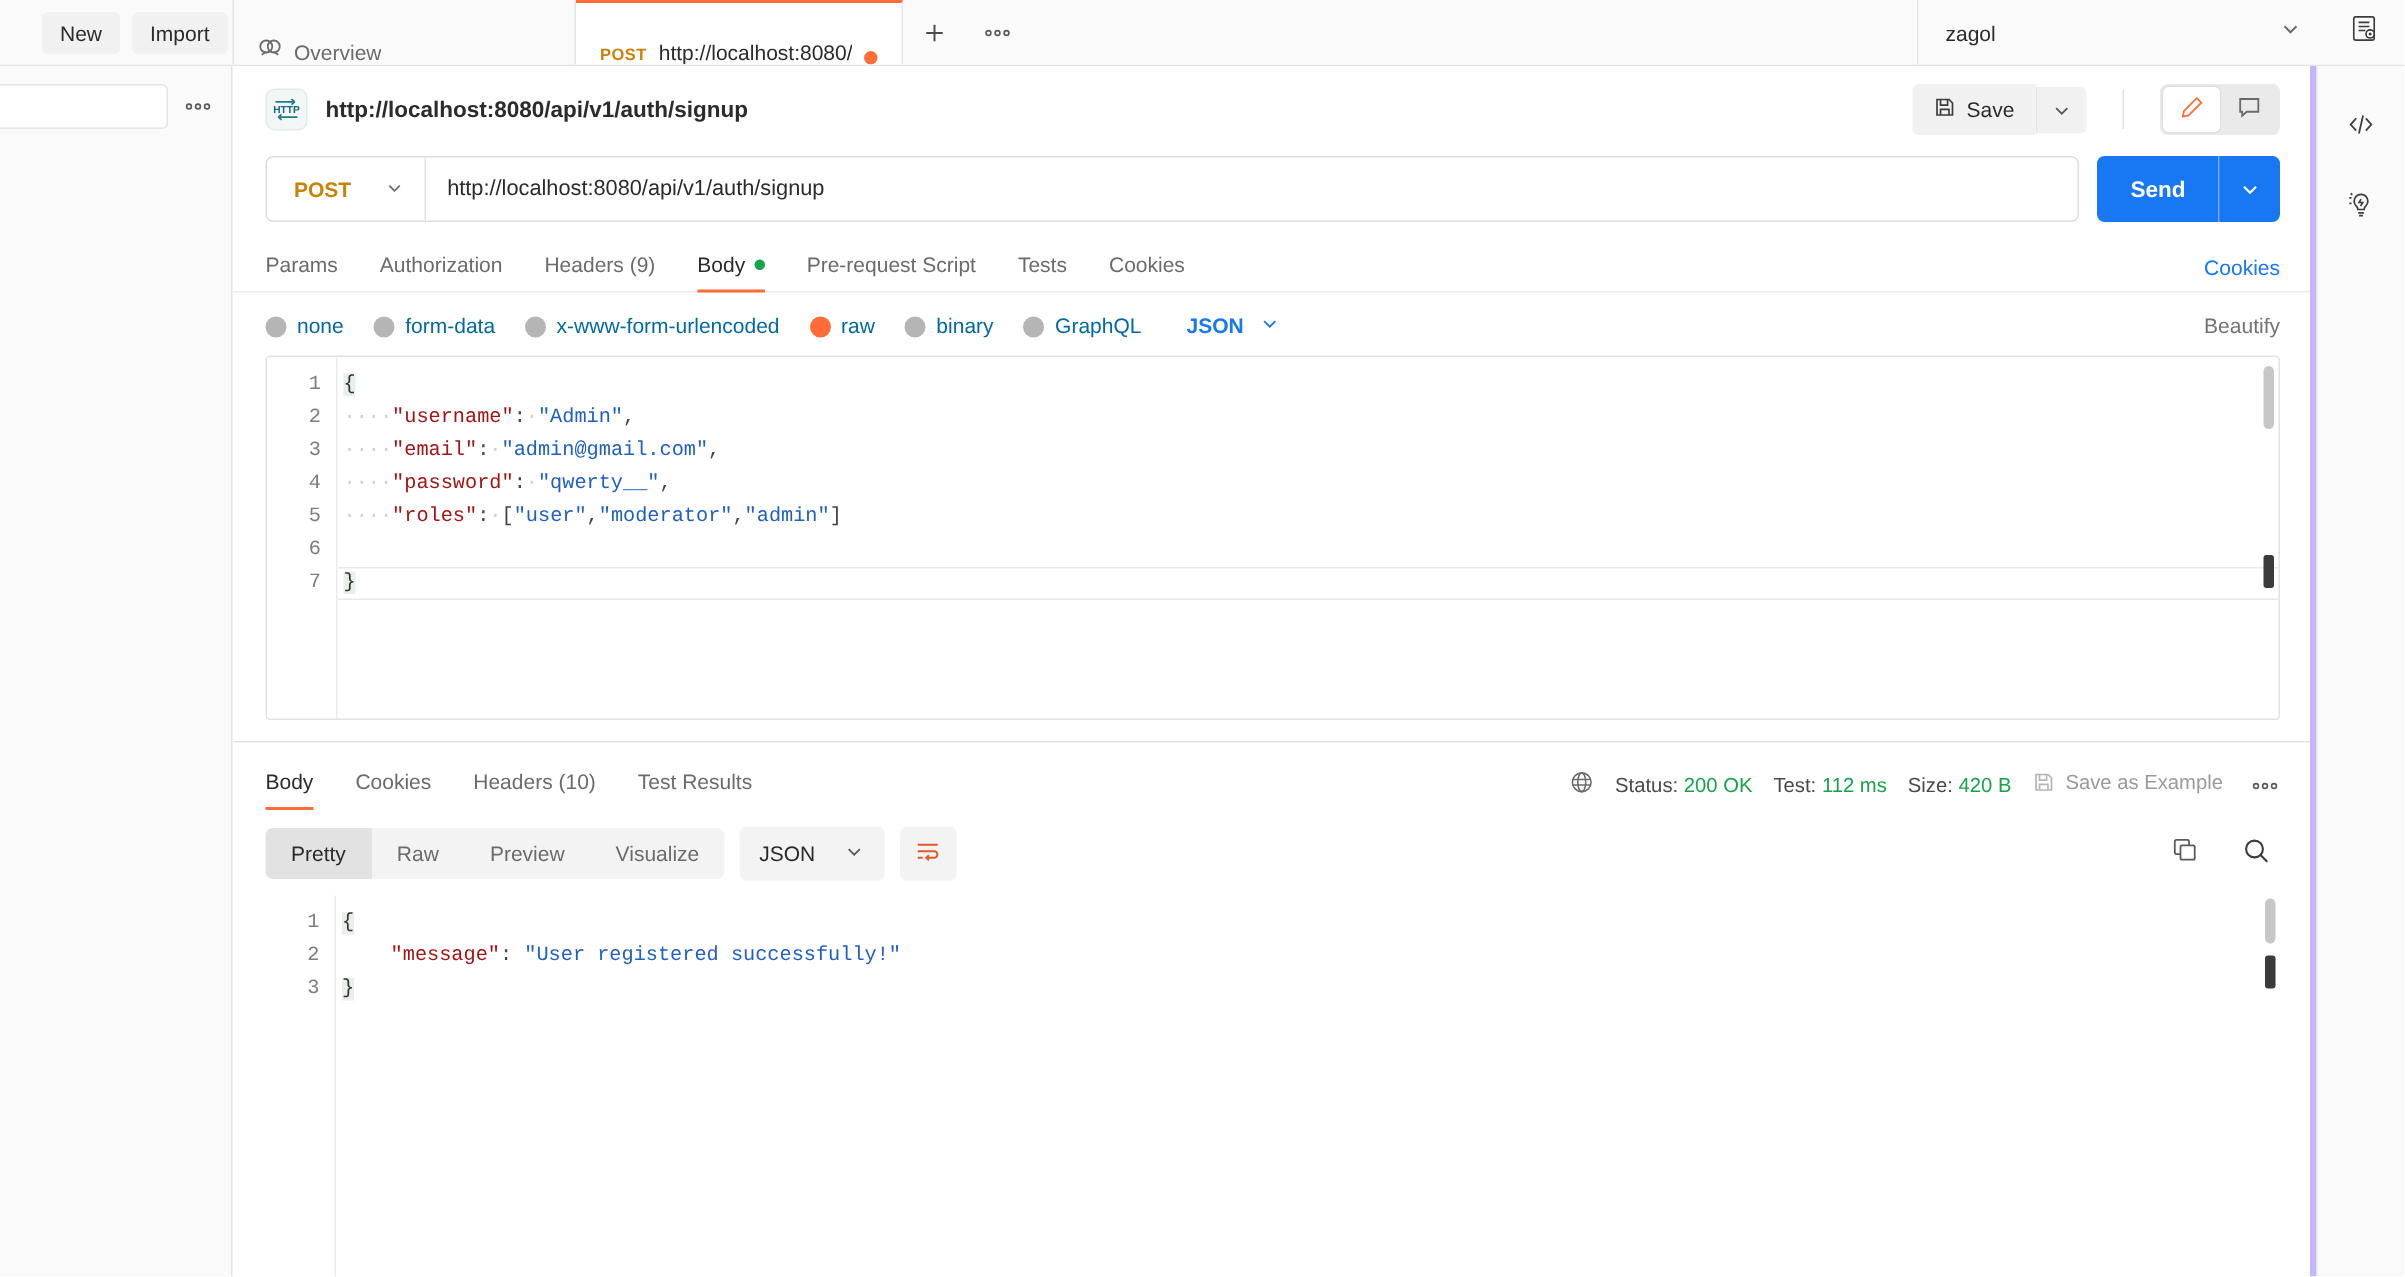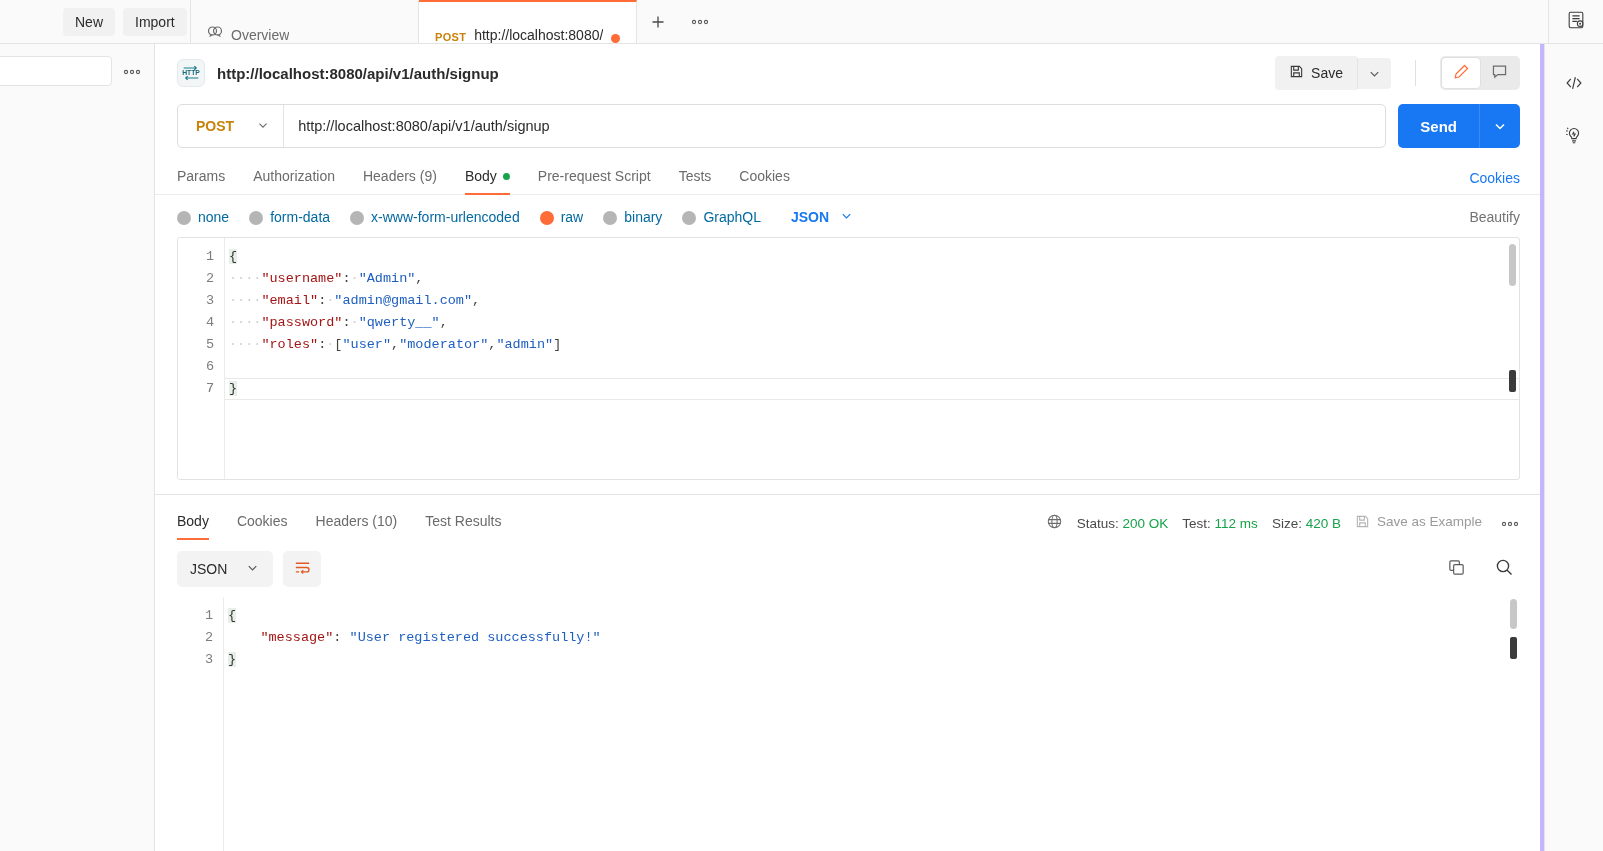--- a/index.html
+++ b/index.html
@@ -11,21 +11,20 @@
     overflow: hidden;
   }
   .app { position: relative; width: 1603px; height: 851px; display: flex; flex-direction: column; }
 
   
   .topbar {
     height: 44px; min-height: 44px;
     display: flex; align-items: stretch;
     background: #fafafa;
     border-bottom: 1px solid #e4e4e4;
-    padding-left: 35px;
   }
   .topbar-left {
     width: 155px; min-width: 155px;
     display: flex; align-items: center; gap: 8px;
     padding-left: 28px;
     background: #fafafa;
   }
   .btn-plain {
     background: #f1f1f1;
     border: none;
@@ -352,20 +351,28 @@
           </svg>
       </div>
       <div class="tab-more">
         <svg width="20" height="8" viewBox="0 0 20 8" fill="none" stroke="#5a5a5a" stroke-width="1.1">
           <circle cx="4" cy="4" r="1.6"></circle>
             <circle cx="10" cy="4" r="1.6"></circle>
             <circle cx="16" cy="4" r="1.6"></circle>
         </svg>
       </div>
       <div class="tabstrip-filler"></div>
+    </div>
+    <div class="env-area">
+      <span class="env-name">zagol</span>
+      <span>
+        <svg width="16" height="16" viewBox="0 0 16 16" fill="none" stroke="#6b6b6b" stroke-width="1.3">
+            <path d="M4 6.5l4 4 4-4"></path>
+          </svg>
+      </span>
     </div>
     <div class="env-icon-btn">
       <span>
         <svg width="20" height="20" viewBox="0 0 22 22" fill="none" stroke="#3c3c3c" stroke-width="1.2">
           <rect x="3.5" y="2.5" width="15" height="17" rx="1.5"></rect>
           <path d="M7 6.5h8M7 9.5h8M7 12.5h5"></path>
           <circle cx="15.5" cy="15" r="3" fill="#fff"></circle>
             <circle cx="15.5" cy="15" r="1.1" fill="#3c3c3c" stroke="none"></circle>
         </svg>
       </span>
@@ -588,20 +595,26 @@
             <svg width="20" height="8" viewBox="0 0 20 8" fill="none" stroke="#5a5a5a" stroke-width="1.1">
               <circle cx="4" cy="4" r="1.6"></circle>
                 <circle cx="10" cy="4" r="1.6"></circle>
                 <circle cx="16" cy="4" r="1.6"></circle>
             </svg>
           </span>
         </div>
       </div>
 
       <div class="resp-toolbar">
+        <div class="seg">
+          <button class="seg-btn active">Pretty</button>
+          <button class="seg-btn">Raw</button>
+          <button class="seg-btn">Preview</button>
+          <button class="seg-btn">Visualize</button>
+        </div>
         <div class="resp-fmt">
           <span>JSON</span>
           <span>
             <svg width="15" height="15" viewBox="0 0 16 16" fill="none" stroke="#5a5a5a" stroke-width="1.3">
                 <path d="M4 6.5l4 4 4-4"></path>
               </svg>
           </span>
         </div>
         <button class="wrap-btn">
           <span>

